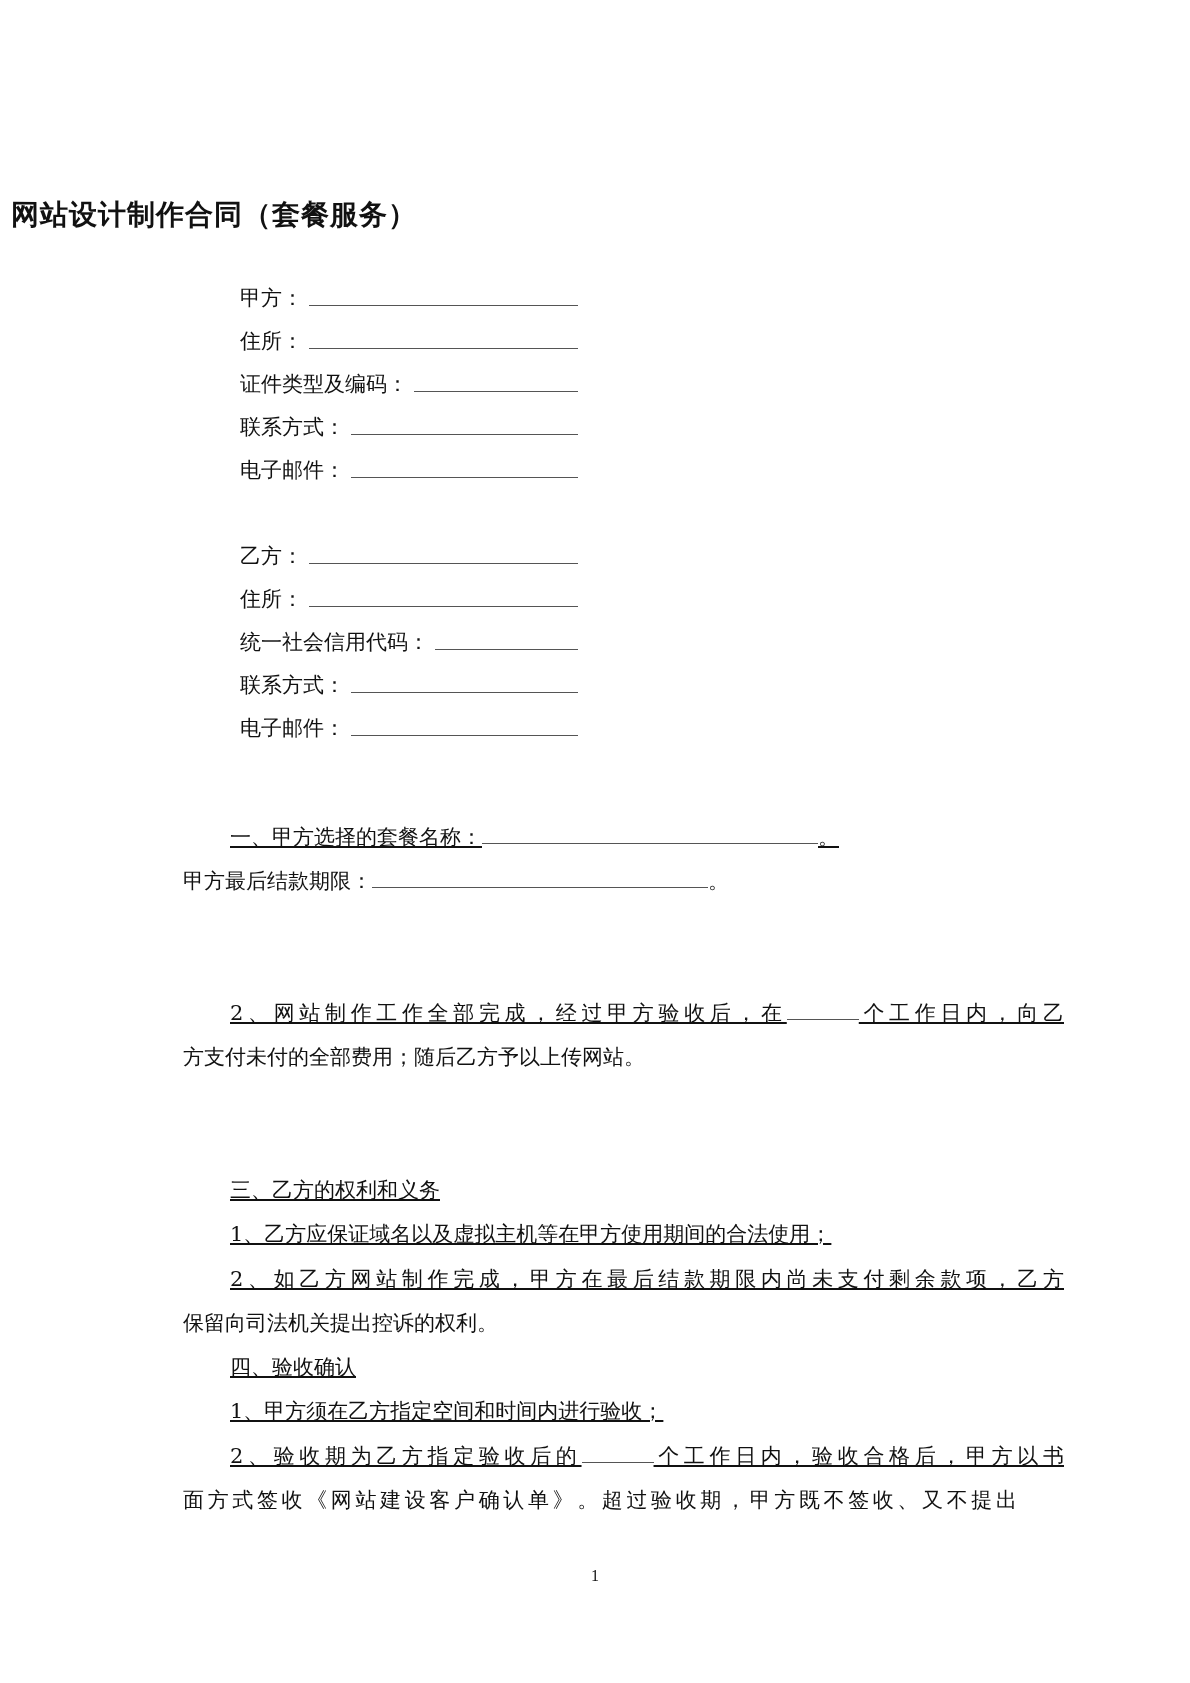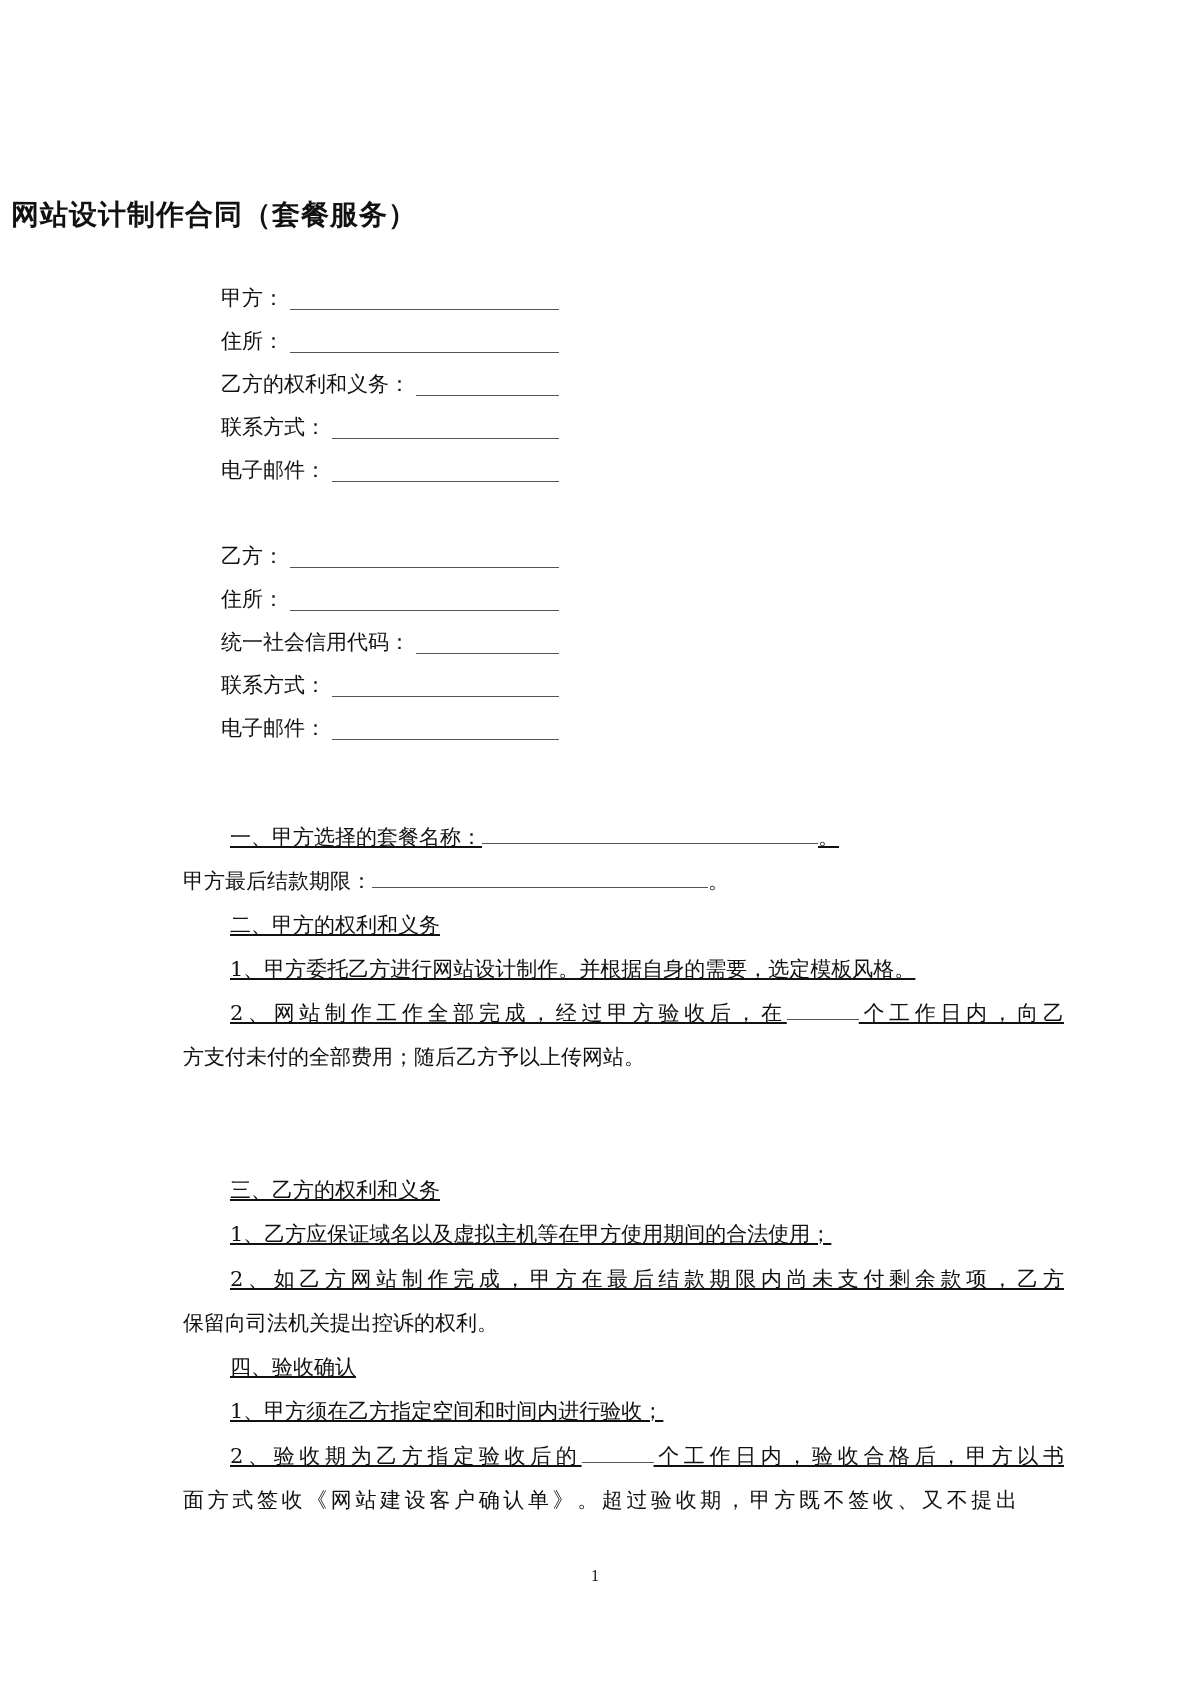--- a/index.html
+++ b/index.html
@@ -11,21 +11,21 @@
   .page { position: absolute; left: 0; top: 0; width: 1190px; height: 1683px; }
   .title {
     position: absolute; left: 0; width: 1190px; top: 196px;
     text-align: left; font-size: 28px; font-weight: bold; letter-spacing: 1px;
     font-family: "DejaVu Sans", "Liberation Sans", sans-serif;
     margin-left: 11px;
   }
   .line {
     position: absolute; font-size: 21px; line-height: 30px; white-space: nowrap;
   }
-  .field { display: flex; align-items: flex-end; left: 221px; width: 338px; }
+  .field { display: flex; left: 240px; width: 338px; }
   .field .label { flex: none; }
   .field .blank {
     flex: 1; border-bottom: 1px solid #555; height: 22px; margin-left: 6px; margin-bottom: 3px;
   }
   .inline-blank {
     display: inline-block; border-bottom: 1px solid #555; vertical-align: baseline;
     height: 18px;
   }
   .para { left: 183px; width: 834px; }
   .indent { padding-left: 47px; text-decoration: underline; }
@@ -45,21 +45,21 @@
   <div>
     <div class="line field" style="top:283px">
       <span class="label">甲方：</span>
       <span class="blank"></span>
     </div>
     <div class="line field" style="top:326px">
       <span class="label">住所：</span>
       <span class="blank"></span>
     </div>
     <div class="line field" style="top:369px">
-      <span class="label">乙方的权利和义务：</span>
+      <span class="label">证件类型及编码：</span>
       <span class="blank"></span>
     </div>
     <div class="line field" style="top:412px">
       <span class="label">联系方式：</span>
       <span class="blank"></span>
     </div>
     <div class="line field" style="top:455px">
       <span class="label">电子邮件：</span>
       <span class="blank"></span>
     </div>
@@ -88,22 +88,20 @@
     </div>
   </div>
 
   <div class="line para indent" style="top:822px">
     <span>一、甲方选择的套餐名称：</span><span class="inline-blank" style="width:336px"></span><span>。</span>
   </div>
   <div class="line para" style="top:866px">
     <span>甲方最后结款期限：</span><span class="inline-blank" style="width:336px"></span><span>。</span>
   </div>
 
-  <div class="line para indent" style="top:910px">二、甲方的权利和义务</div>
-  <div class="line para indent" style="top:954px">1、甲方委托乙方进行网站设计制作。并根据自身的需要，选定模板风格。</div>
   <div class="line para indent justify" style="top:998px">
     <span>2、网站制作工作全部完成，经过甲方验收后，在</span><span class="inline-blank" style="width:72px"></span><span>个工作日内，向乙</span>
   </div>
   <div class="line para" style="top:1042px">方支付未付的全部费用；随后乙方予以上传网站。</div>
 
   <div class="line para indent" style="top:1175px">三、乙方的权利和义务</div>
   <div class="line para indent" style="top:1219px">1、乙方应保证域名以及虚拟主机等在甲方使用期间的合法使用；</div>
   <div class="line para indent justify" style="top:1264px">2、如乙方网站制作完成，甲方在最后结款期限内尚未支付剩余款项，乙方</div>
   <div class="line para" style="top:1308px">保留向司法机关提出控诉的权利。</div>
 

